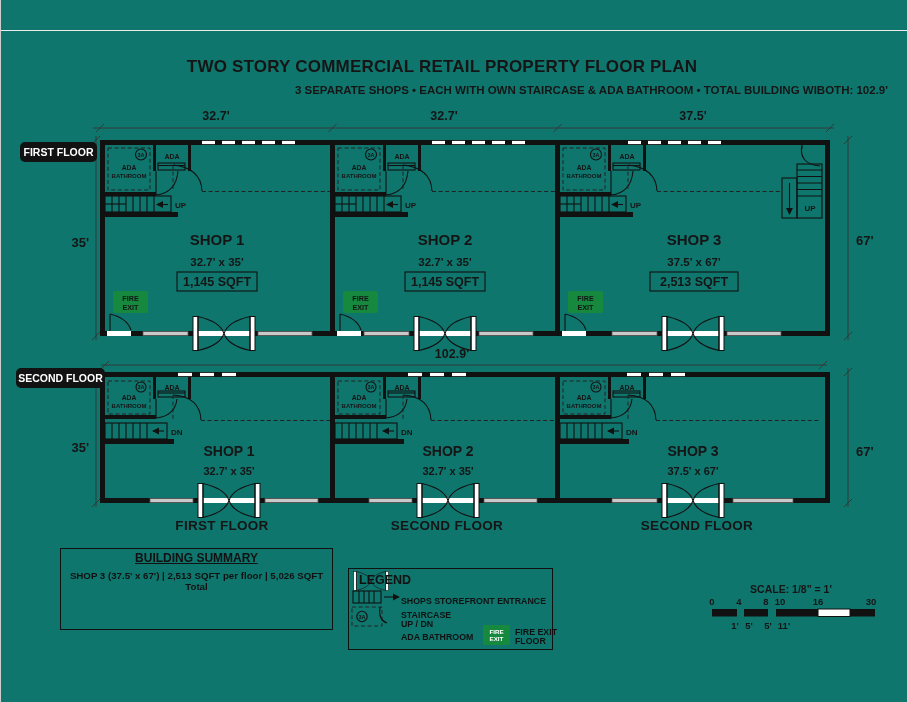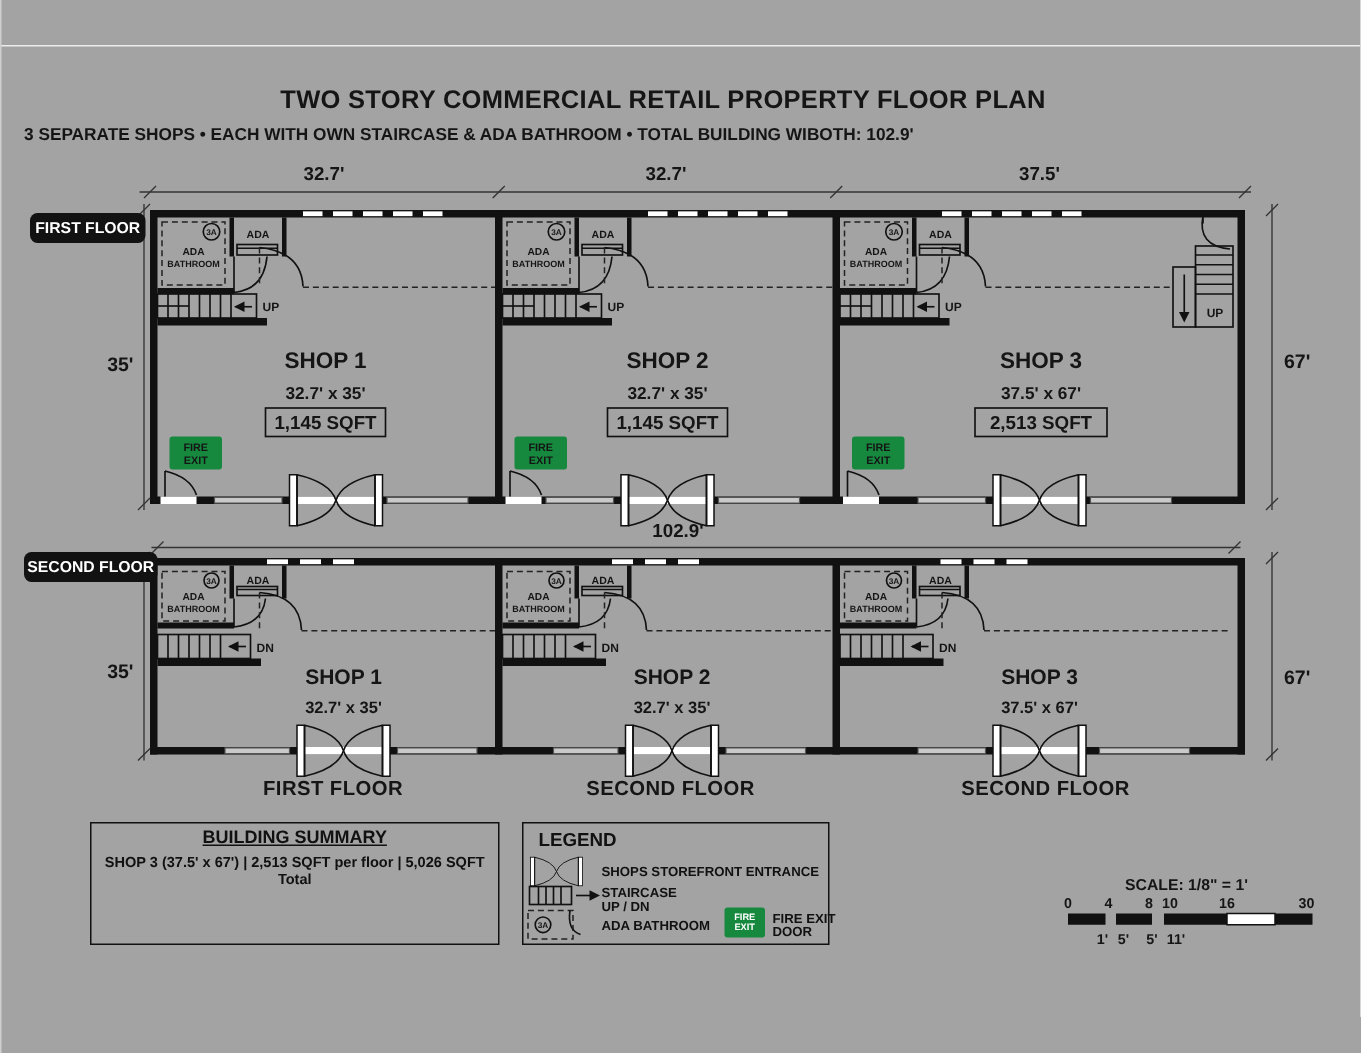--- a/index.html
+++ b/index.html
@@ -1,40 +1,40 @@
 <!DOCTYPE html>
 <html><head>
 <meta charset="utf-8">
 <style>
   html,body { margin:0; padding:0; background:#fff; }
-  .canvas { position:relative; width:907px; height:702px; background:#a3a3a3;
+  .canvas { position:relative; width:907px; height:702px; background:#0f766e;
             font-family:"Liberation Sans", sans-serif; overflow:hidden; }
   .canvas::before { content:""; position:absolute; left:0; top:0; width:1px; height:100%;
                     background:#cfcfcf; z-index:5; }
   .top-rule { position:absolute; left:0; top:30px; width:100%; height:1px; background:#ececec; }
 
   .title    { position:absolute; top:57px; left:0; width:884px; text-align:center;
               font-size:17px; font-weight:bold; color:#151515; letter-spacing:.2px; }
-  .subtitle { position:absolute; top:84px; left:16px; width:884px; text-align:left;
+  .subtitle { position:absolute; top:84px; left:4px; width:884px; text-align:right;
               font-size:11.5px; font-weight:bold; color:#151515; }
 
   .badge { position:absolute; background:#121212; color:#fff; font-weight:bold;
            font-size:10.5px; text-align:center; border-radius:5px; z-index:3; }
   .badge-f1 { left:20px; top:142px; width:77px; height:20px; line-height:20px; }
   .badge-f2 { left:16px; top:368px; width:89px; height:20px; line-height:20px; }
 
   .floor-label { position:absolute; top:518px; transform:translateX(-50%);
                  font-weight:bold; font-size:13.5px; color:#151515; letter-spacing:.3px; z-index:3; }
 
   .summary-box { position:absolute; left:60px; top:548px; width:271px; height:80px;
                  border:1.6px solid #111; z-index:3; }
   .summary-title { text-align:center; font-weight:bold; font-size:12px; margin-top:2px; color:#111;text-decoration:underline; }
   .summary-row   { text-align:center; font-weight:bold; font-size:9.7px; margin-top:5px; color:#111; }
 
-  .legend-box { position:absolute; left:348px; top:548px; width:203px; height:80px;
+  .legend-box { position:absolute; left:348px; top:568px; width:203px; height:80px;
                 border:1.6px solid #111; z-index:3; }
   .legend-title { position:absolute; left:10px; top:4px; font-weight:bold; font-size:12.5px; color:#111; }
   .lg-label { position:absolute; font-weight:bold; font-size:8.8px; color:#111; white-space:nowrap; }
   .lg1  { left:52px; top:27px; }
   .lg2a { left:52px; top:41px; }
   .lg2b { left:52px; top:50px;text-align:center; }
   .lg3  { left:52px; top:63px; }
   .lgf1 { left:166px; top:58px; }
   .lgf2 { left:166px; top:67px; }
   .lg-fire-badge { position:absolute; left:134px; top:56px; width:27px; height:20px;
@@ -338,15 +338,15 @@
     <div class="legend-title">LEGEND</div>
     <div class="lg-label lg1">SHOPS STOREFRONT ENTRANCE</div>
     <div class="lg-label lg2a">STAIRCASE</div>
     <div class="lg-label lg2b">UP / DN</div>
     <div class="lg-label lg3">ADA BATHROOM</div>
     <div class="lg-fire-badge" style="background: rgb(22, 137, 63);">
       <span>FIRE</span><br>
       <span>EXIT</span>
     </div>
     <div class="lg-label lgf1">FIRE EXIT</div>
-    <div class="lg-label lgf2">DOOR</div>
+    <div class="lg-label lgf2">FLOOR</div>
   </div>
 </div>
 
 </body></html>

